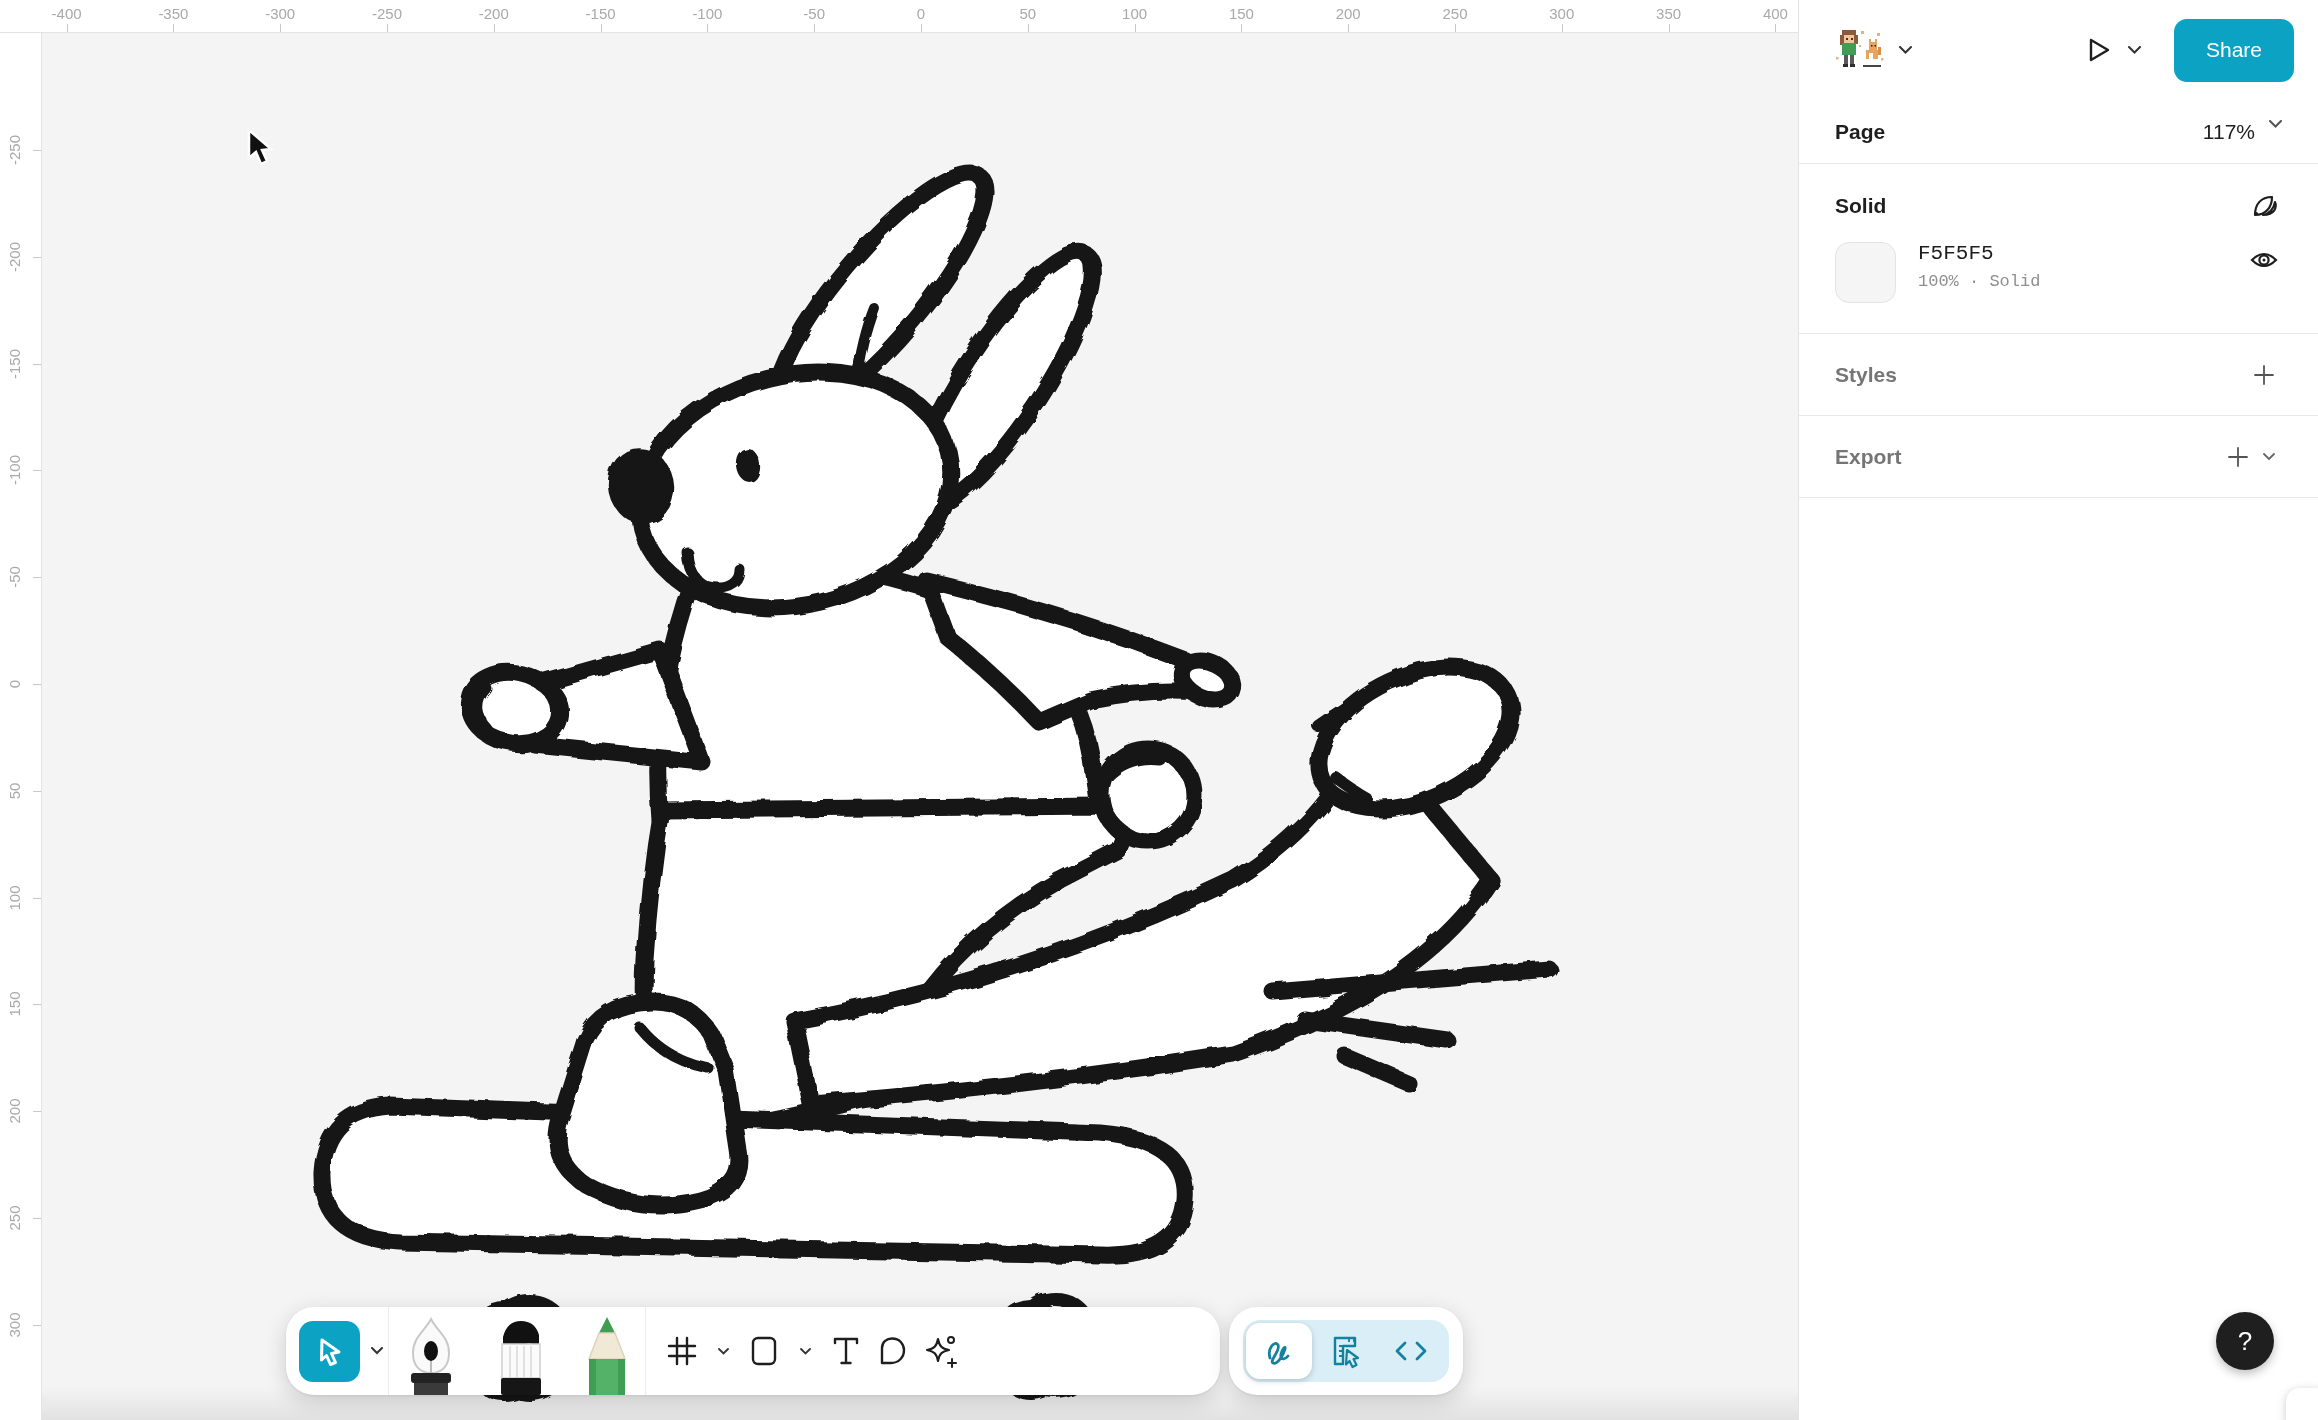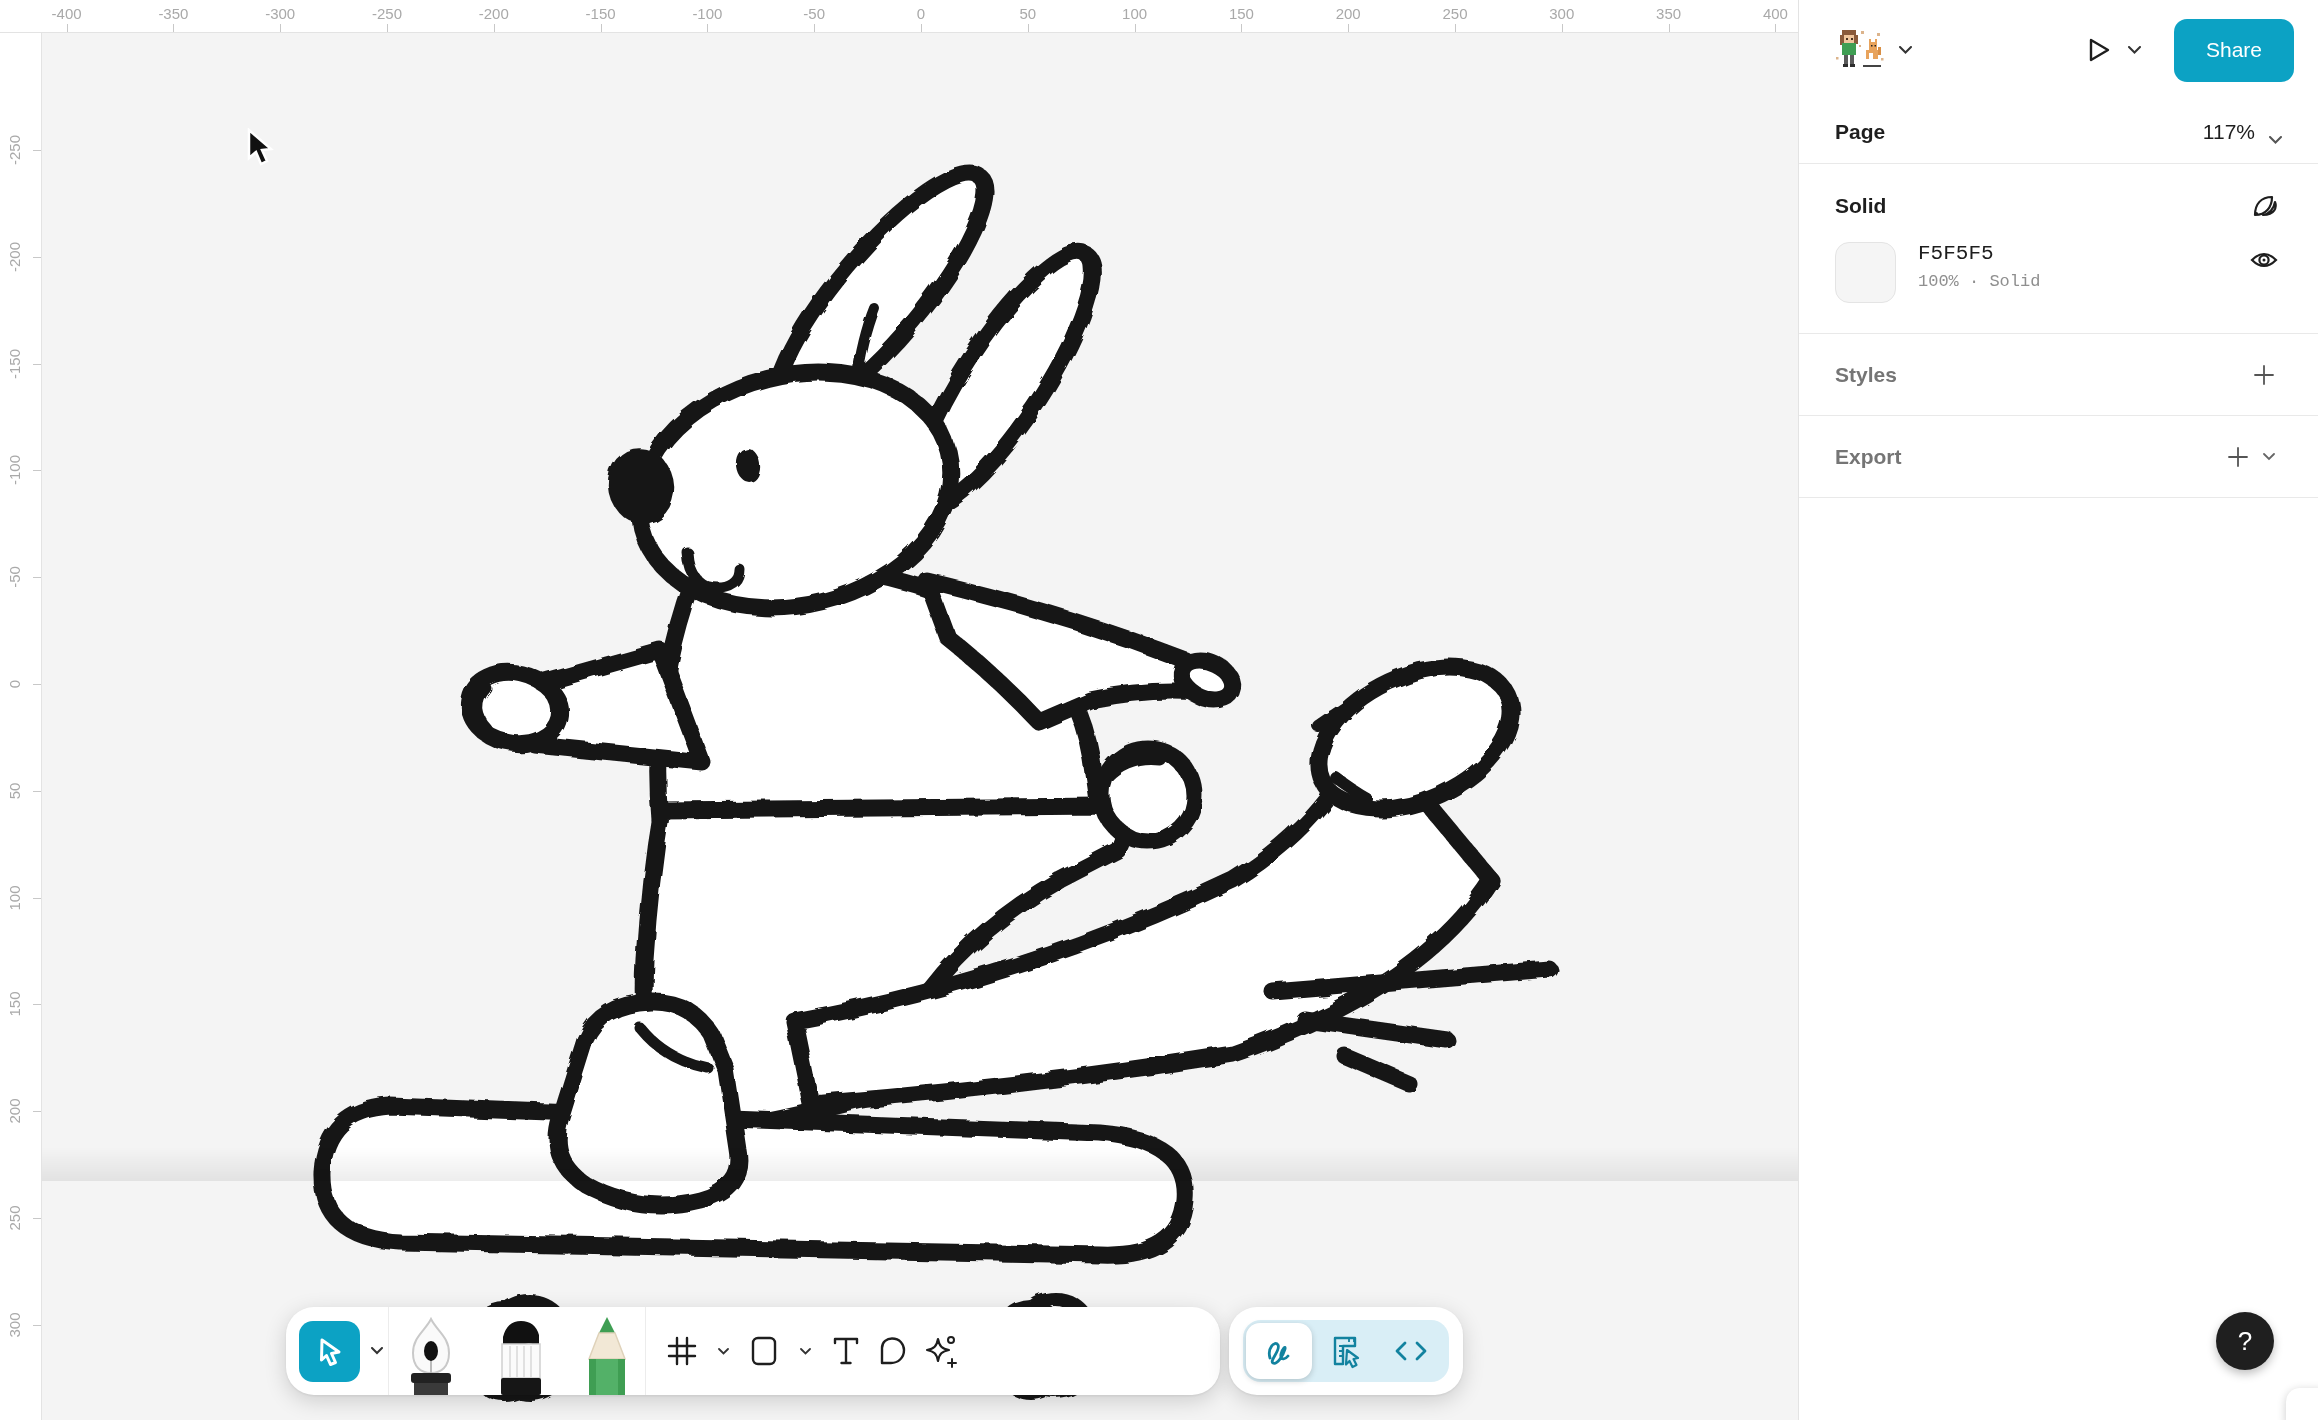--- a/index.html
+++ b/index.html
@@ -1,21 +1,21 @@
 <!DOCTYPE html>
 <html><head>
 <meta charset="utf-8">
 <style>
   * { margin:0; padding:0; box-sizing:border-box; }
   html,body { width:2318px; height:1420px; overflow:hidden; background:#f4f4f4;
     font-family:"Liberation Sans", sans-serif; }
   #stage { position:relative; width:2318px; height:1420px; }
 
   
-  #canvas { position:absolute; left:0; top:0; width:1798px; height:1181px; background:#f4f4f4; }
+  #canvas { position:absolute; left:0; top:0; width:1798px; height:1420px; background:#f4f4f4; }
   #drawing-svg { position:absolute; left:0; top:0; }
   #bottom-shade { position:absolute; left:0; bottom:0; width:1798px; height:34px;
      background:linear-gradient(to bottom, rgba(0,0,0,0), rgba(0,0,0,0.07)); pointer-events:none; }
 
   
   #ruler-h { position:absolute; left:0; top:0; width:1798px; height:33px; background:#fff;
      border-bottom:1px solid #e3e3e3; z-index:6; }
   #ruler-v { position:absolute; left:0; top:33px; width:42px; height:1387px; background:#fff;
      border-right:1px solid #e3e3e3; z-index:6; }
   .rlabel { position:absolute; color:#a9a9a9; font-size:15px; white-space:nowrap; }
@@ -53,21 +53,21 @@
   .prow { position:relative; }
   #panel-header { height:100px; display:flex; align-items:center; padding:0 24px 0 34px; }
   #avatar-wrap { display:flex; align-items:center; gap:14px; }
   #header-spacer { flex:1; }
   #share-btn { width:120px; height:63px; border-radius:13px; background:#0ca2c4; color:#fff;
      font-size:21px; font-weight:500; display:flex; align-items:center; justify-content:center;
      margin-left:22px; cursor:pointer; }
   #row-draw { height:64px; display:flex; align-items:center; padding:0 36px;
      border-bottom:1px solid #e9e9e9; }
   #row-draw .title { font-size:21px; font-weight:700; color:#1e1e1e; }
-  #zoom-group { margin-left:auto; display:flex; align-items:flex-end; gap:14px; }
+  #zoom-group { margin-left:auto; display:flex; align-items:flex-start; gap:14px; }
   #zoom-group .val { font-size:21px; color:#1e1e1e; }
   #sec-page { border-bottom:1px solid #e9e9e9; padding:24px 36px 30px 36px; }
   .sec-head { display:flex; align-items:center; }
   .sec-head .title { font-size:21px; font-weight:700; color:#1e1e1e; }
   .sec-head .spacer { flex:1; }
   #swatch-row { display:flex; margin-top:18px;font-family:Liberation Mono, monospace; }
   #page-swatch { width:61px; height:61px; border-radius:14px; background:#f5f5f5;
      border:1.5px solid #e4e4e4; }
   #swatch-text { margin-left:22px; }
   #swatch-text .hex { font-size:21px; color:#1e1e1e; }

